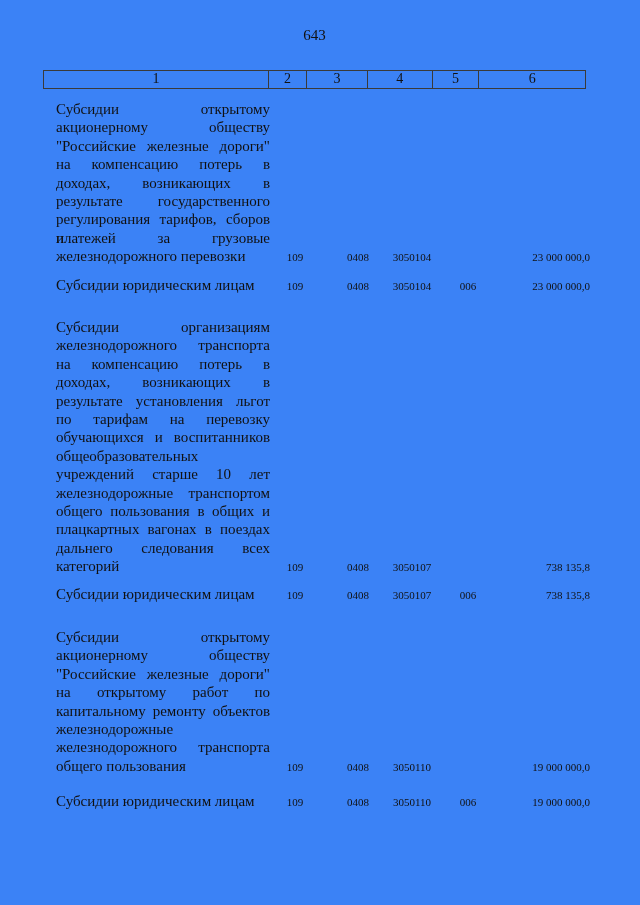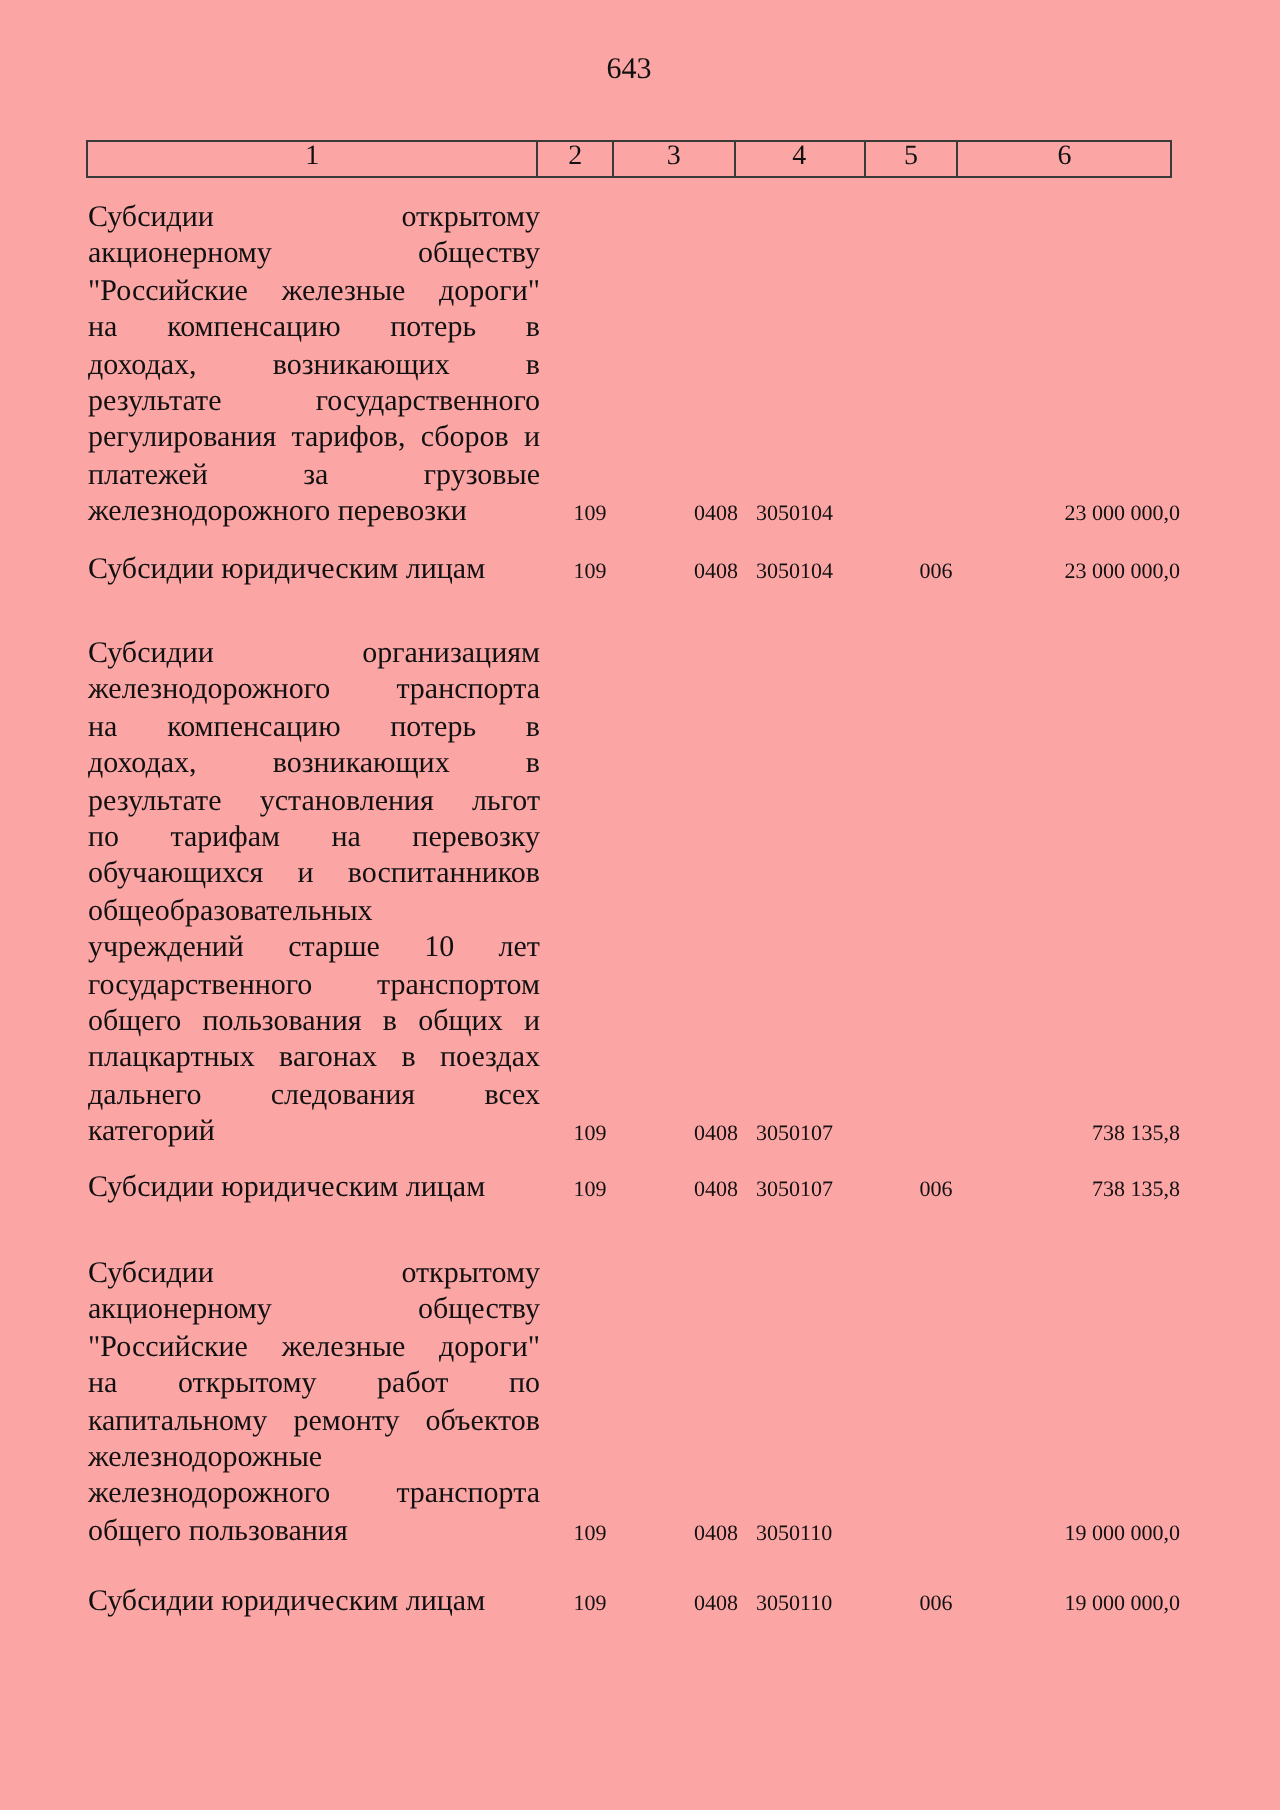--- a/index.html
+++ b/index.html
@@ -1,17 +1,17 @@
 <!DOCTYPE html>
 <html><head>
 <meta charset="utf-8">
 <style>
   html,body { margin:0; padding:0; background:#ffffff; }
   .page {
-    position:relative; width:640px; height:905px; background:#fca5a5;
+    position:relative; width:640px; height:905px; background:#3b82f6;
     font-family:"Liberation Serif", serif; color:#111111; overflow:hidden;
   }
   .pagenum {
     position:absolute; top:26px; left:43px; width:543px;
     text-align:center; font-size:15px; line-height:18px;
   }
   .hdr {
     position:absolute; top:70px; left:43px; width:543px; height:19px;
     display:flex; box-sizing:border-box; border:1px solid #3a3a3a;
   }
@@ -23,29 +23,29 @@
   .hc1{width:226px;} .hc2{width:38px;} .hc3{width:61px;}
   .hc4{width:65px;} .hc5{width:47px;} .hc6{width:106px;}
   .entry { position:absolute; left:0; width:640px; }
   .e1{top:100px;height:166px;} .e2{top:276px;height:19px;}
   .e3{top:318px;height:258px;padding-left:14px;} .e4{top:585px;height:19px;}
   .e5{top:628px;height:148px;} .e6{top:792px;height:19px;}
   .txt {
     position:absolute; left:44px; top:0; width:226px;
     font-size:15px; line-height:18.4px;
   }
-  .line { text-align:justify; text-align-last:justify; height:18.4px; }
+  .line { text-align:justify; text-align-last:justify; height:18.4px;margin-left:12px; }
   .line.last { text-align:justify; text-align-last:left; }
   .code {
     position:absolute; bottom:0; height:18.4px;
     font-size:11px; line-height:18.4px; white-space:nowrap;
   }
   .c2{left:275px;width:40px;text-align:center;}
   .c3{left:325px;width:44px;text-align:right;}
-  .c4{left:378px;width:68px;}
+  .c4{left:378px;width:68px;text-align:center;}
   .c5{left:450px;width:36px;text-align:center;}
   .c6{left:460px;width:130px;text-align:right;}
 </style>
 </head>
 <body>
 
 <div class="page">
 
   <div class="pagenum">643</div>
 
@@ -92,21 +92,21 @@
     <div class="txt">
       <div class="line">Субсидии организациям</div>
       <div class="line">железнодорожного транспорта</div>
       <div class="line">на компенсацию потерь в</div>
       <div class="line">доходах, возникающих в</div>
       <div class="line">результате установления льгот</div>
       <div class="line">по тарифам на перевозку</div>
       <div class="line">обучающихся и воспитанников</div>
       <div class="line">общеобразовательных</div>
       <div class="line">учреждений старше 10 лет</div>
-      <div class="line">государственного транспортом</div>
+      <div class="line">железнодорожные транспортом</div>
       <div class="line">общего пользования в общих и</div>
       <div class="line">плацкартных вагонах в поездах</div>
       <div class="line">дальнего следования всех</div>
       <div class="line last">категорий</div>
     </div>
     <div class="code c2">109</div>
     <div class="code c3">0408</div>
     <div class="code c4">3050107</div>
     <div class="code c5"></div>
     <div class="code c6">738 135,8</div>

